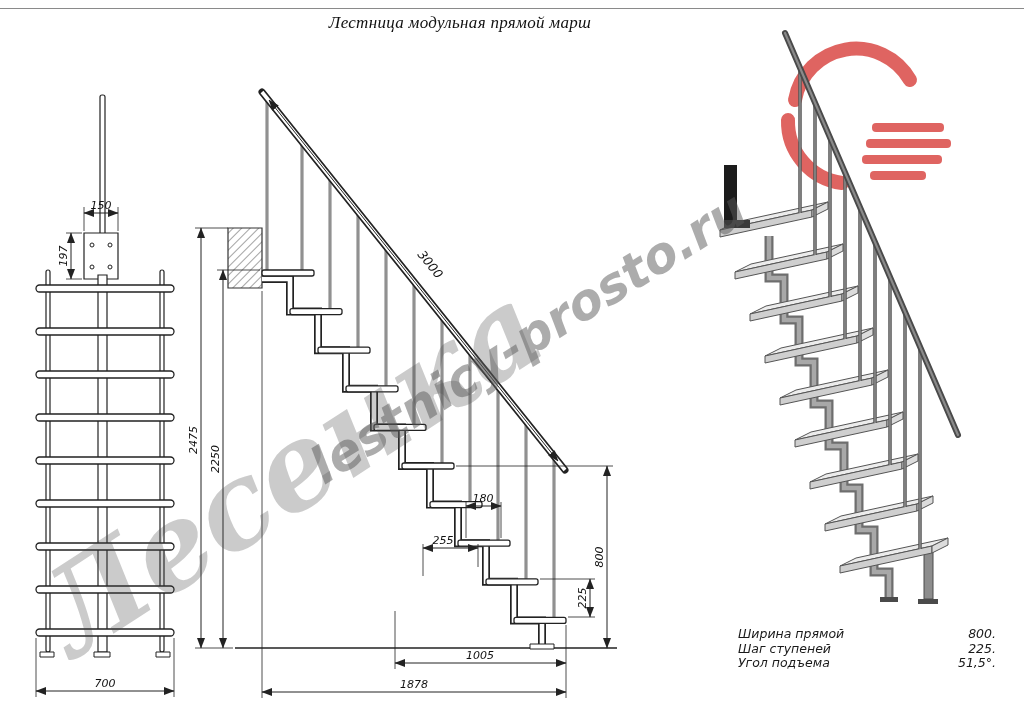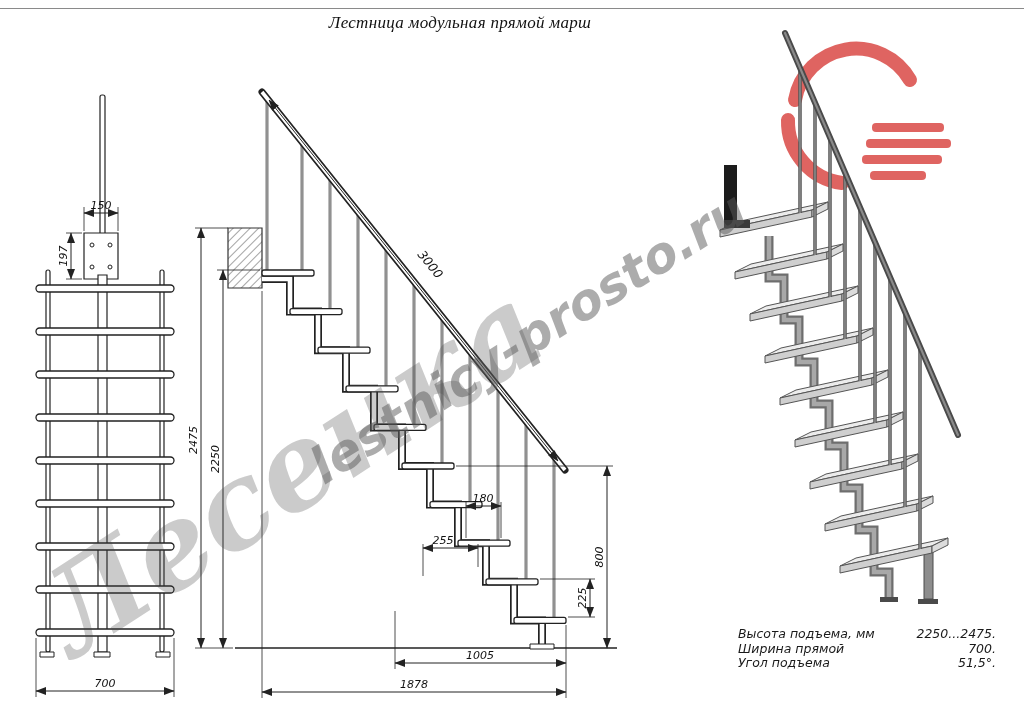--- a/index.html
+++ b/index.html
@@ -306,26 +306,26 @@
       <line x1="95" y1="18" x2="268" y2="420" stroke="#4a4a4a" stroke-width="6" stroke-linecap="round"></line>
       <line x1="95" y1="18" x2="268" y2="420" stroke="#8a8a8a" stroke-width="2.2" stroke-linecap="round"></line>
     </g>
   </svg>
 
   <div class="wm-big">Лесенка</div>
   <div class="wm-site">lestnicy-prosto.ru</div>
 
   <div class="specs">
     <div class="spec-row">
-      <span class="spec-label">Высота подъема, мм</span>
-      <span class="spec-value">2250...2475.</span>
+      <span class="spec-label">Ширина прямой</span>
+      <span class="spec-value">800.</span>
     </div>
     <div class="spec-row">
-      <span class="spec-label">Ширина прямой</span>
-      <span class="spec-value">700.</span>
+      <span class="spec-label">Шаг ступеней</span>
+      <span class="spec-value">225.</span>
     </div>
     <div class="spec-row">
       <span class="spec-label">Угол подъема</span>
       <span class="spec-value">51,5°.</span>
     </div>
   </div>
 
 </div>
 
 </body></html>

